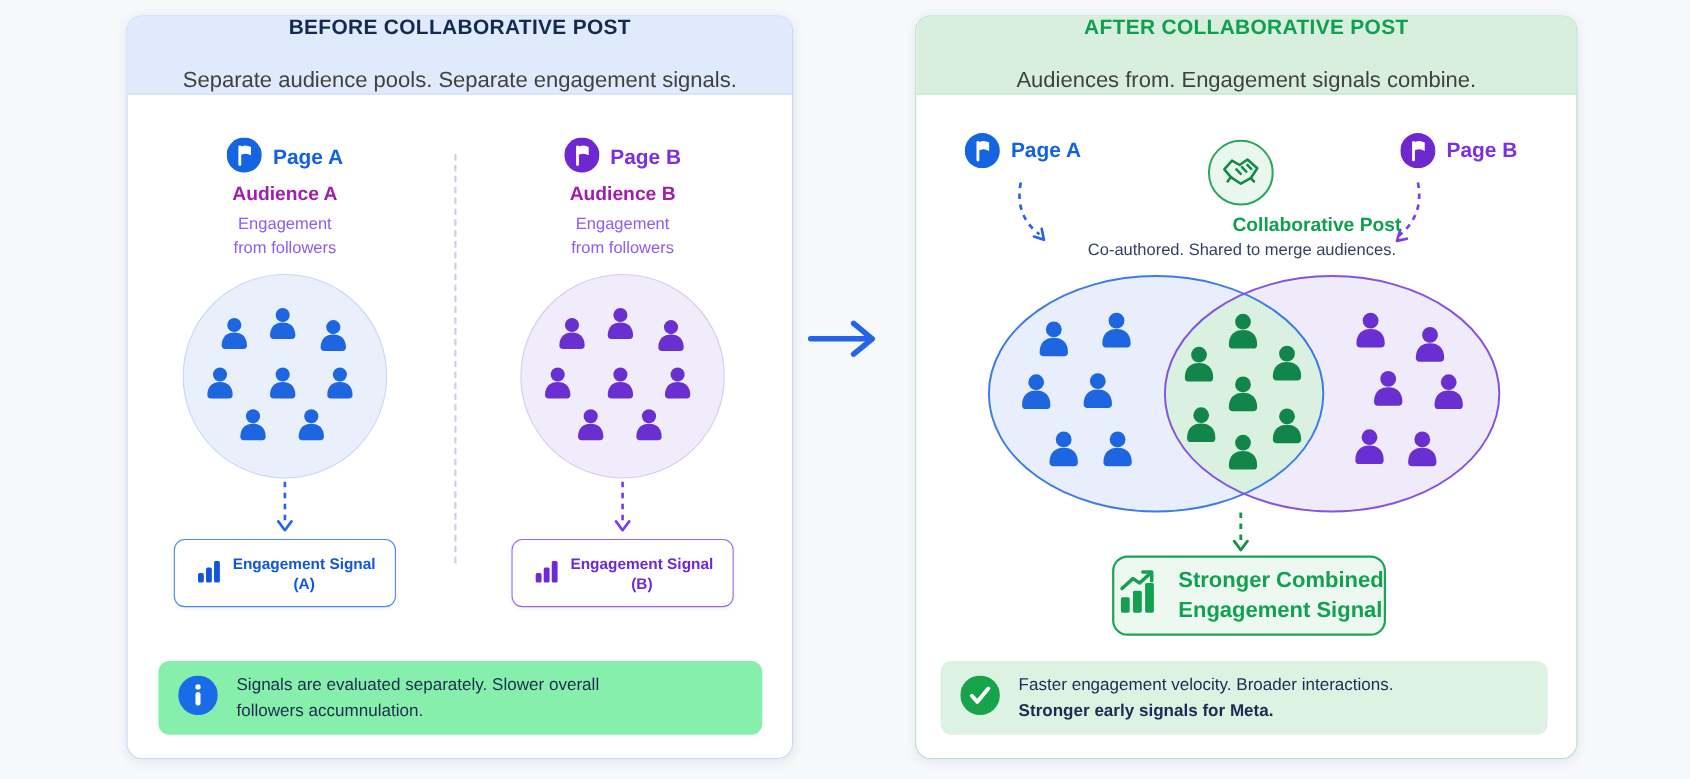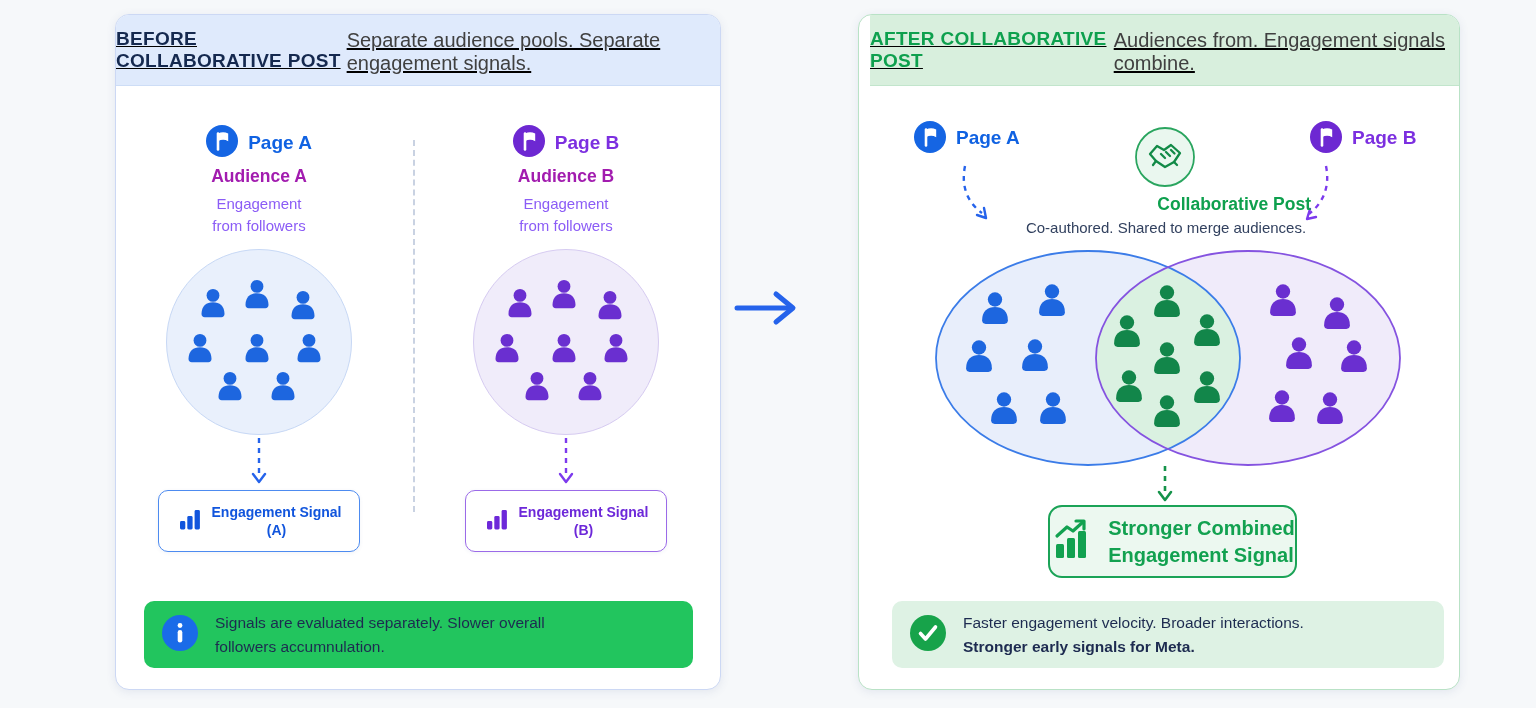--- a/index.html
+++ b/index.html
@@ -2,23 +2,23 @@
 <html><head>
 <meta charset="utf-8">
 <style>
   * { margin:0; padding:0; box-sizing:border-box; }
   html,body { width:1536px; height:708px; font-family:"Liberation Sans", sans-serif; }
   body { background:#f6f8fa; position:relative; overflow:hidden; }
 
   .panel { position:absolute; top:14px; height:676px; background:#ffffff;
            border-radius:14px; box-shadow:0 2px 10px rgba(60,80,140,.10); overflow:hidden; }
   .panel.before { left:115px; width:606px; border:1.5px solid #ccd8f4; }
-  .panel.after  { left:858px; width:602px; border:1.5px solid #b9e2c6;padding-left:11px; }
-
-  .panel-header { height:71px; display:flex; flex-direction:row; align-items:center; justify-content:space-between;text-decoration:underline; }
+  .panel.after  { left:832px; width:602px; border:1.5px solid #b9e2c6; }
+
+  .panel-header { height:71px; display:flex; flex-direction:column; align-items:center; justify-content:space-between; }
   .before .panel-header { background:#dfeafc; border-bottom:1px solid #cdddf6; }
   .after  .panel-header { background:#d8efdd; border-bottom:1px solid #c2e5cc; }
   .panel-title { font-size:19px; font-weight:800; letter-spacing:.3px; }
   .before .panel-title { color:#15294f; }
   .after  .panel-title { color:#0ea04e; }
   .panel-subtitle { font-size:20px; color:#404040; margin-top:4px; }
 
   .panel-body { position:relative; height:603px; }
 
   
@@ -41,21 +41,21 @@
         box-shadow:0 1px 4px rgba(60,80,140,.07); }
   .signal-box.sig-a { border:1.5px solid #4d8bf0; }
   .signal-box.sig-b { border:1.5px solid #9b6ae8; }
   .signal-text { font-size:14px; font-weight:700; line-height:1.3; }
   .sig-a .signal-text { color:#1155dd; } .sig-b .signal-text { color:#6d28d9; }
 
   .divider { position:absolute; left:297px; top:54px; height:372px; border-left:2px dashed #c9d2e2; }
 
   .note-box { position:absolute; left:28px; top:515px; width:549px; height:67px; border-radius:10px;
               display:flex; align-items:center; gap:17px; padding-left:18px; }
-  .before .note-box { background:#22c55e; }
+  .before .note-box { background:#86efac; }
   .after  .note-box { left:22px; width:552px; background:#def2e4; }
   .note-text { font-size:15.5px; color:#1d2b50; line-height:1.5; text-align:left; }
   .note-text .bold { font-weight:800; }
 
   
   .mid-arrow { position:absolute; left:731px; top:286px; }
 
   
   .after-flag { position:absolute; top:35px; }
   .flag-a-pos { left:44px; } .flag-b-pos { left:440px; }

